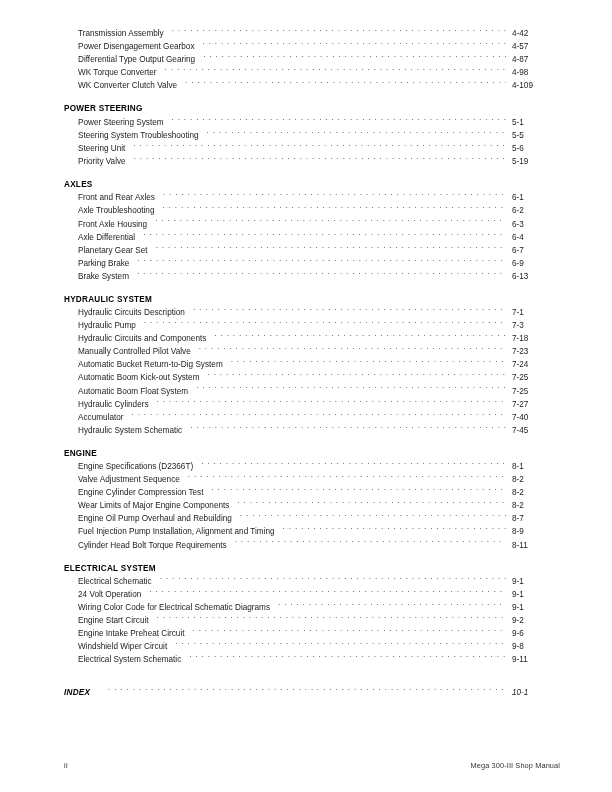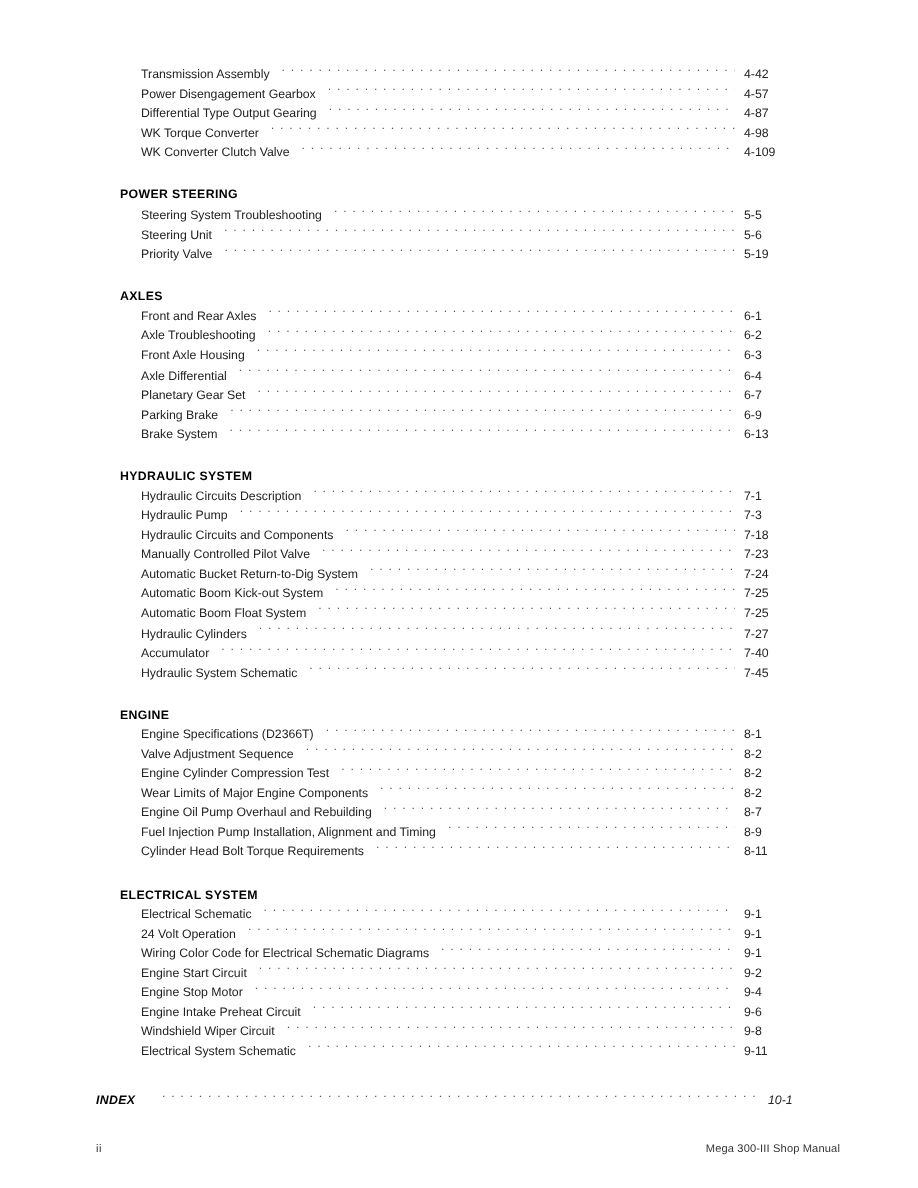--- a/index.html
+++ b/index.html
@@ -26,21 +26,21 @@
     box-sizing: border-box;
     padding: 27px 52px 0 64px;
   }
 
   .toc-body {
     width: 100%;
   }
 
   
   .toc-group {
-    margin: 16px;
+    margin: 0;
   }
   .toc-group + .toc-group {
     margin-top: 11px;
   }
 
   .group-heading {
     font-size: 8.2px;
     font-weight: bold;
     letter-spacing: 0.25px;
     color: #000000;
@@ -163,20 +163,25 @@
             <span class="entry-title">WK Converter Clutch Valve</span>
             <span class="entry-leader"></span>
             <span class="entry-page">4-109</span>
           </div>
         </div>
       </section>
       <section class="toc-group">
         <div class="group-heading">POWER STEERING</div>
         <div class="toc-entries">
           <div class="toc-entry">
+            <span class="entry-title">Power Steering System</span>
+            <span class="entry-leader"></span>
+            <span class="entry-page">5-1</span>
+          </div>
+          <div class="toc-entry">
             <span class="entry-title">Steering System Troubleshooting</span>
             <span class="entry-leader"></span>
             <span class="entry-page">5-5</span>
           </div>
           <div class="toc-entry">
             <span class="entry-title">Steering Unit</span>
             <span class="entry-leader"></span>
             <span class="entry-page">5-6</span>
           </div>
           <div class="toc-entry">
@@ -336,25 +341,20 @@
           </div>
           <div class="toc-entry">
             <span class="entry-title">Wiring Color Code for Electrical Schematic Diagrams</span>
             <span class="entry-leader"></span>
             <span class="entry-page">9-1</span>
           </div>
           <div class="toc-entry">
             <span class="entry-title">Engine Start Circuit</span>
             <span class="entry-leader"></span>
             <span class="entry-page">9-2</span>
-          </div>
-          <div class="toc-entry">
-            <span class="entry-title">Engine Stop Motor</span>
-            <span class="entry-leader"></span>
-            <span class="entry-page">9-4</span>
           </div>
           <div class="toc-entry">
             <span class="entry-title">Engine Intake Preheat Circuit</span>
             <span class="entry-leader"></span>
             <span class="entry-page">9-6</span>
           </div>
           <div class="toc-entry">
             <span class="entry-title">Windshield Wiper Circuit</span>
             <span class="entry-leader"></span>
             <span class="entry-page">9-8</span>

